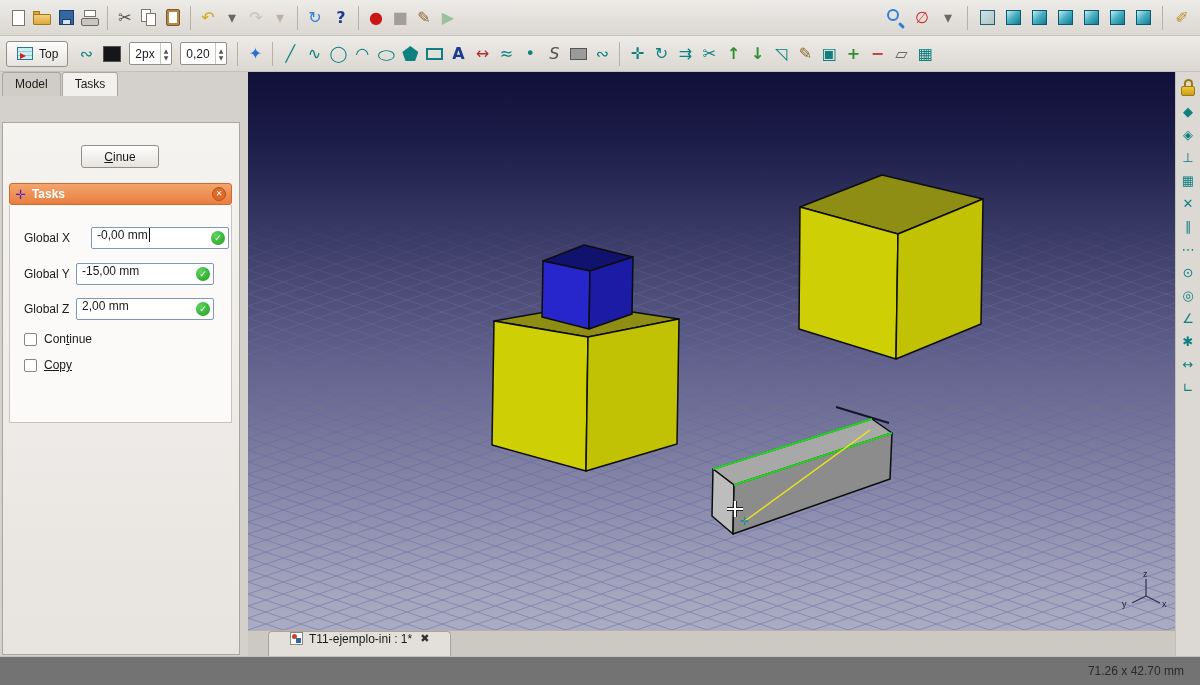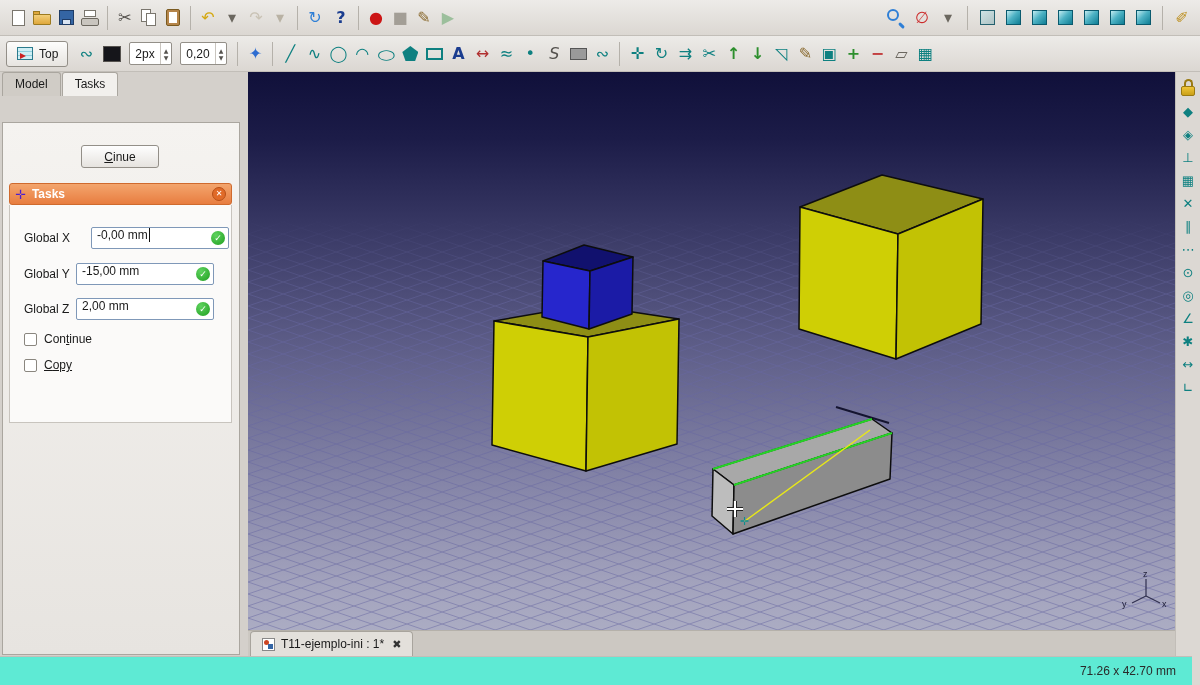--- a/index.html
+++ b/index.html
@@ -81,26 +81,26 @@
   #viewport { position:absolute; left:248px; top:72px; width:927px; height:558px;
     background:linear-gradient(180deg,#10103a 0%,#1c1c48 12%,#3c3c68 30%,#62628c 52%,#8585a8 74%,#a3a3bd 92%,#abacc3 100%); }
   #viewport svg { position:absolute; inset:0; }
 
   
   #snapbar { position:absolute; top:72px; right:0; width:25px; bottom:29px; background:#dcd8d3; border-left:1px solid #c2beb8; display:flex; flex-direction:column; align-items:center; padding-top:5px; gap:1px; }
   #snapbar .ticon { width:22px; height:22px; font-size:13px; }
 
   
   #tabbar { position:absolute; left:248px; right:25px; top:630px; height:26px; background:#ccc8c2; border-top:1px solid #b5b1aa; display:flex; align-items:flex-end; }
-  .doc-tab { display:flex; align-items:center; gap:6px; height:25px; padding:0 11px; background:#e3e0db; border:1px solid #a8a49d; border-bottom:none; border-radius:4px 4px 0 0; margin-left:2px; }
+  .doc-tab { display:flex; align-items:flex-start; gap:6px; height:25px; padding:0 21px; background:#e3e0db; border:1px solid #a8a49d; border-bottom:none; border-radius:4px 4px 0 0; margin-left:20px; }
   .fc-icon { position:relative; width:13px; height:13px; background:#fff; border:1px solid #888; }
   .fc-icon::before { content:""; position:absolute; top:1px; left:1px; width:5px; height:5px; background:#cc4422; border-radius:50%; }
   .fc-icon::after { content:""; position:absolute; bottom:1px; right:1px; width:5px; height:5px; background:#3465a4; }
   .tab-close { font-size:11px; color:#333; margin-left:2px; font-family:"DejaVu Sans", sans-serif; }
-  #statusbar { position:absolute; left:0; right:8px; bottom:0; height:29px; background:#5eead4; border-top:1px solid #c2beb8; display:flex; align-items:center; justify-content:flex-end; padding-right:16px; color:#2a2a2a; }
+  #statusbar { position:absolute; left:0; right:0; bottom:0; height:29px; background:#737373; border-top:1px solid #c2beb8; display:flex; align-items:center; justify-content:flex-end; padding-right:16px; color:#2a2a2a; }
 </style>
 </head>
 <body>
 
 <div id="row1" class="toolbar">
   <span style="display: flex; align-items: center;">
       <span class="ticon shp shp-page"></span>
       <span class="ticon shp shp-folder"></span>
       <span class="ticon shp shp-floppy"></span>
       <span class="ticon shp shp-printer"></span>

